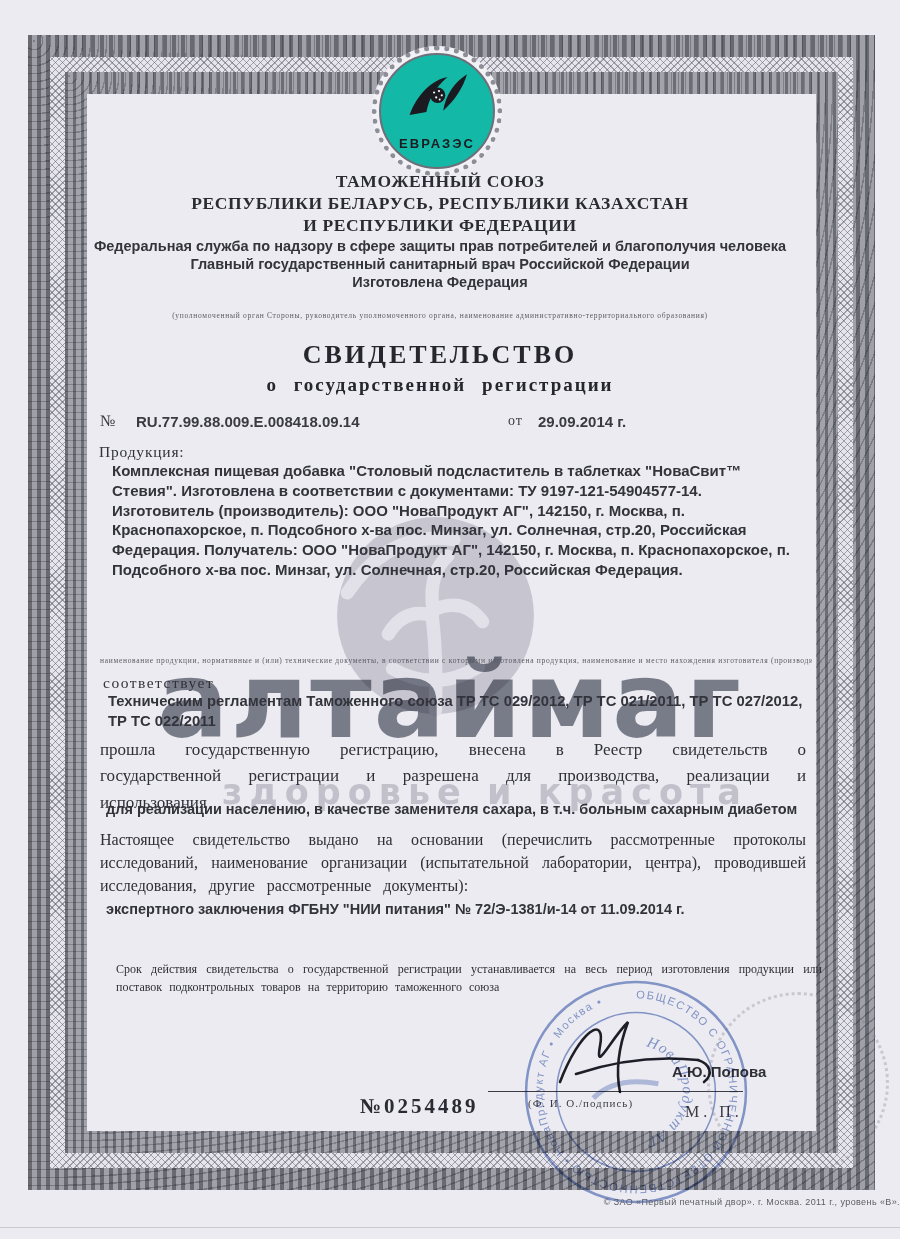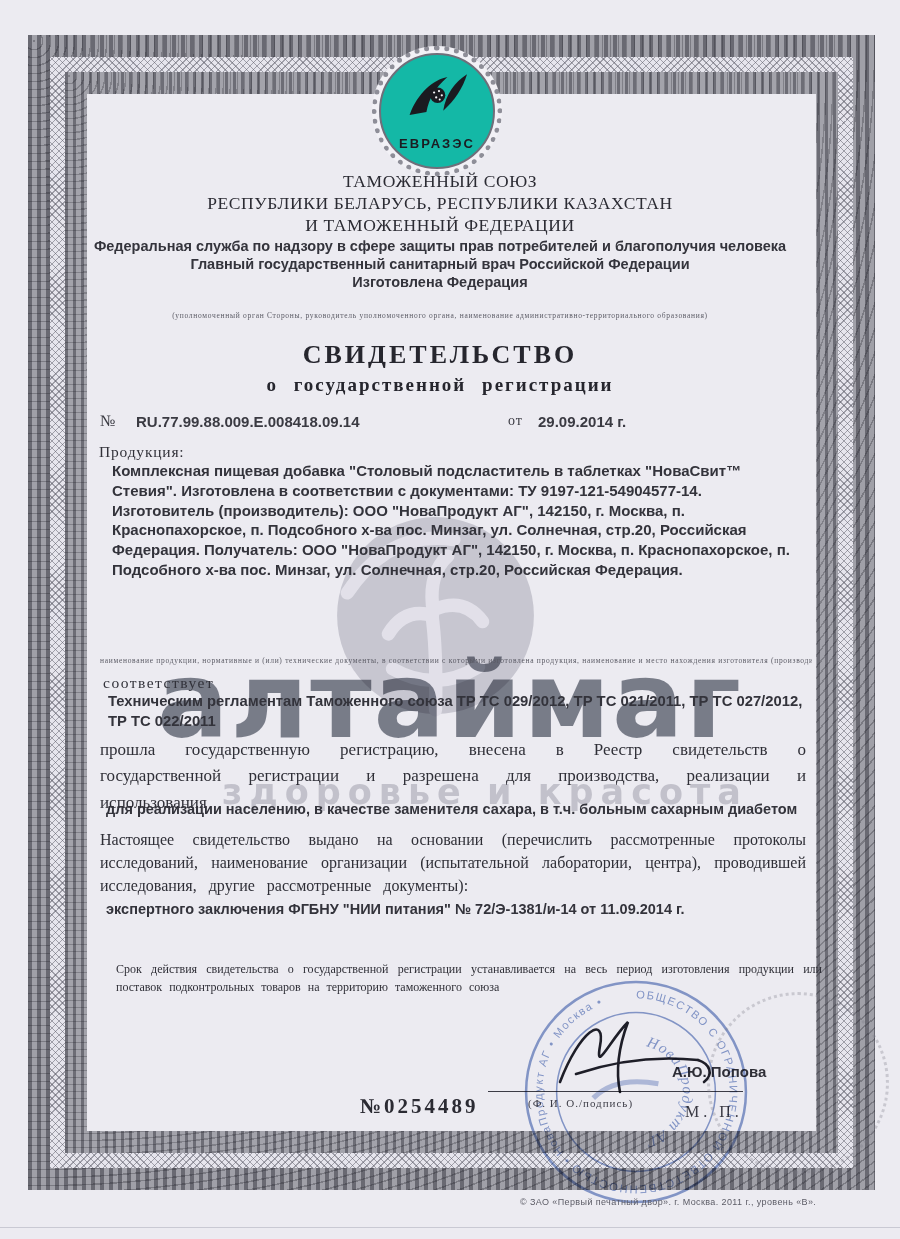--- a/index.html
+++ b/index.html
@@ -26,21 +26,21 @@
   .band-center{inset:59px;background:#ecebf1;}
   
   .badge-outer{left:372px;top:46px;width:130px;height:130px;border-radius:50%;
     border:5px dotted #8e8e98;background:#f2f1f6;box-sizing:border-box;}
   .badge-inner{left:379px;top:53px;width:116px;height:116px;border-radius:50%;
     border:2px solid #6f6f7a;background:#14b8a6;box-sizing:border-box;text-align:center;}
   .badge-label{position:absolute;left:0;right:0;bottom:16px;
     font-family:"Liberation Sans","DejaVu Sans",sans-serif;font-weight:bold;
     font-size:13px;letter-spacing:2px;color:#1c1c22;}
   
-  .h-serif{left:90px;width:700px;text-align:center;font-weight:normal;font-size:17.5px;
+  .h-serif{left:90px;width:700px;text-align:center;font-weight:bold;font-size:17.5px;
     letter-spacing:.6px;color:#2b2b33;}
   .h-sans{left:60px;width:760px;text-align:center;
     font-family:"Liberation Sans","DejaVu Sans",sans-serif;font-weight:600;
     font-size:14.5px;color:#34343c;}
   .caption{font-size:7.5px;color:#5a5a64;letter-spacing:.7px;white-space:nowrap;}
   .title-main{left:90px;width:700px;text-align:center;font-weight:bold;font-size:26px;
     letter-spacing:3px;color:#26262e;}
   .title-sub{left:90px;width:700px;text-align:center;font-weight:bold;font-size:19px;
     letter-spacing:2px;word-spacing:9px;color:#26262e;}
   .sans-par{font-family:"Liberation Sans","DejaVu Sans",sans-serif;font-weight:600;
@@ -82,21 +82,21 @@
       <path d="M97,90 Q94,58 112,42"></path>
       <path d="M58,152 Q100,176 142,150"></path>
     </g>
   </svg>
 
   <div class="abs wm wm-brand">алтаймаг</div>
   <div class="abs wm wm-tag">здоровье и красота</div>
 
   <div class="abs h-serif" style="top:171px">ТАМОЖЕННЫЙ СОЮЗ</div>
   <div class="abs h-serif" style="top:193px">РЕСПУБЛИКИ БЕЛАРУСЬ, РЕСПУБЛИКИ КАЗАХСТАН</div>
-  <div class="abs h-serif" style="top:215px">И ТАМОЖЕННЫЙ ФЕДЕРАЦИИ</div>
+  <div class="abs h-serif" style="top:215px">И РЕСПУБЛИКИ ФЕДЕРАЦИИ</div>
   <div class="abs h-sans" style="top:238px">Федеральная служба по надзору в сфере защиты прав потребителей и благополучия человека</div>
   <div class="abs h-sans" style="top:256px">Главный государственный санитарный врач Российской Федерации</div>
   <div class="abs h-sans" style="top:274px">Изготовлена Федерация</div>
   <div class="abs caption" style="left:90px;width:700px;top:311px;text-align:center">(уполномоченный орган Стороны, руководитель уполномоченного органа, наименование административно-территориального образования)</div>
 
   <div class="abs title-main" style="top:340px">СВИДЕТЕЛЬСТВО</div>
   <div class="abs title-sub" style="top:374px">о государственной регистрации</div>
 
   <div class="abs" style="left:100px;top:412px;font-size:16px;color:#3a3a42">№</div>
   <div class="abs num-font" style="left:136px;top:413px">RU.77.99.88.009.Е.008418.09.14</div>
@@ -160,17 +160,17 @@
         <circle cx="53" cy="30" r="1.6"></circle>
           <circle cx="60" cy="28" r="1.6"></circle>
         <circle cx="64" cy="34" r="1.6"></circle>
           <circle cx="56" cy="37" r="1.6"></circle>
         <circle cx="61" cy="40" r="1.4"></circle>
       </g>
     </svg>
     <div class="badge-label">ЕВРАЗЭС</div>
   </div>
 
-  <div class="abs" style="left:520px;top:1197px;width:380px;text-align:left;
+  <div class="abs" style="left:520px;top:1197px;width:380px;text-align:right;
        font-family:'Liberation Sans','DejaVu Sans',sans-serif;font-size:9px;color:#5c5c66;letter-spacing:.4px">© ЗАО «Первый печатный двор». г. Москва. 2011 г., уровень «В».</div>
 
   <div class="scan-edge abs"></div>
 </div>
 
 </body></html>

